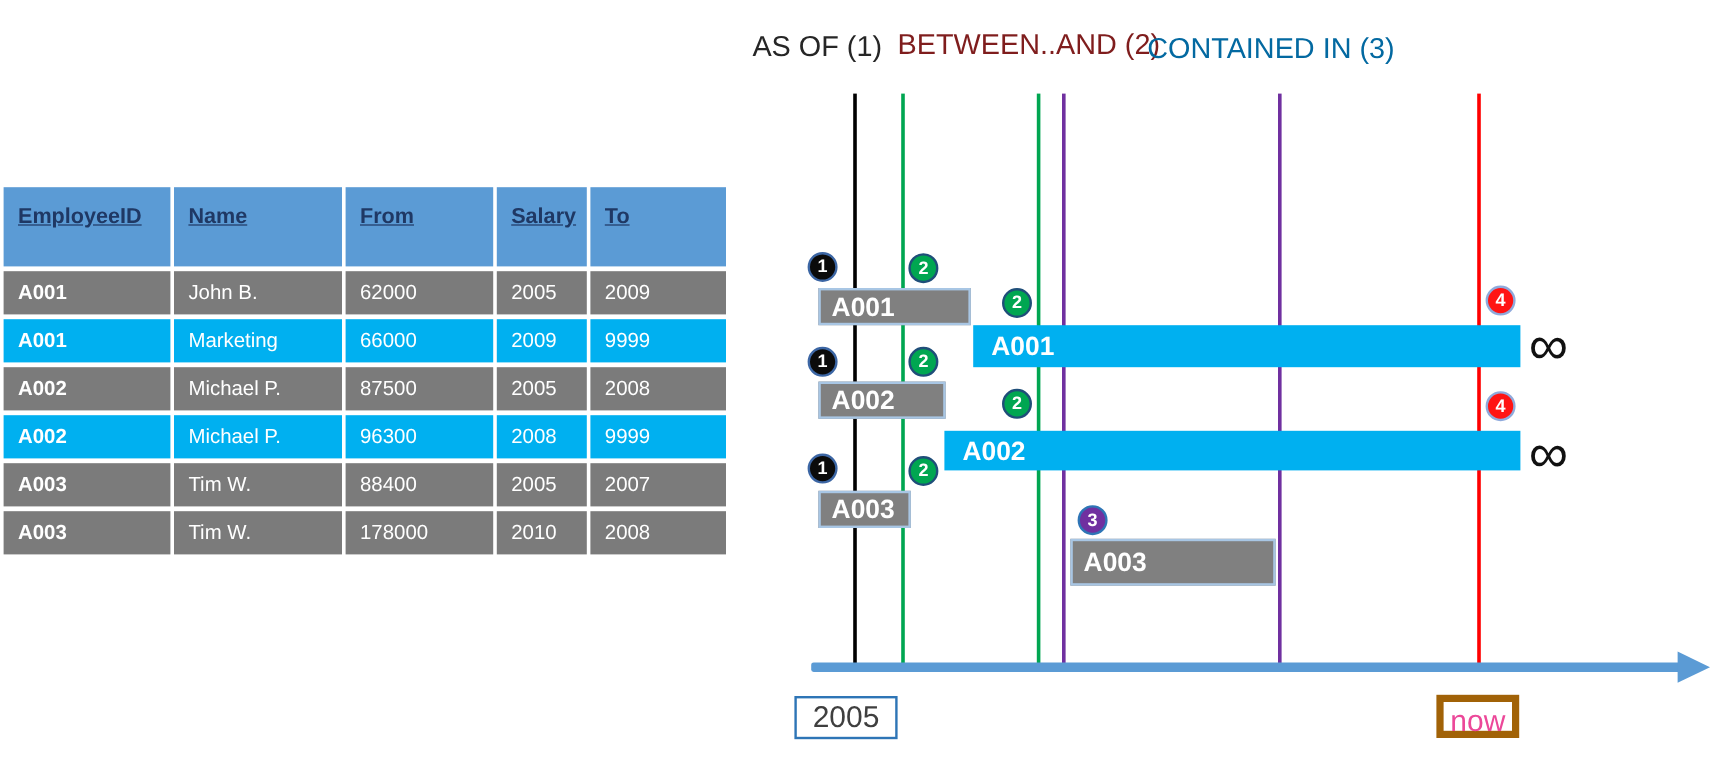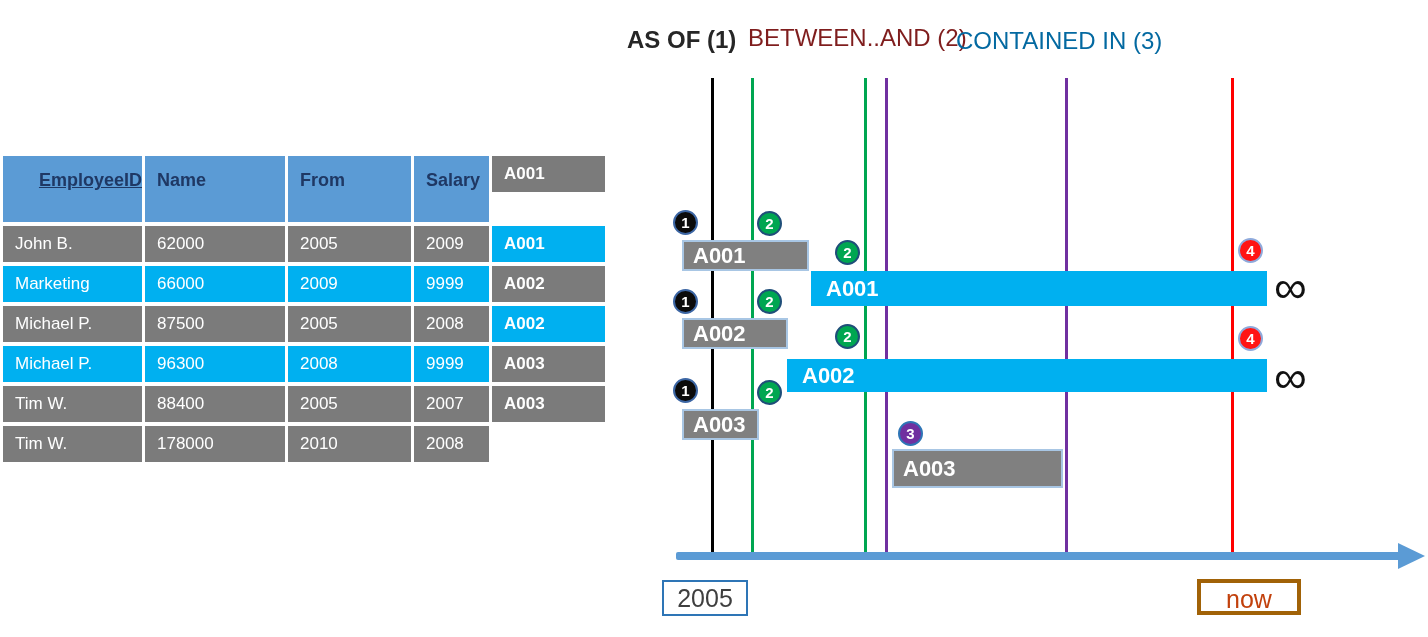--- a/index.html
+++ b/index.html
@@ -11,35 +11,35 @@
   
   #emp-table{
     position:absolute; left:3px; top:156px; width:602px;
     display:grid;
     grid-template-columns:139px 140px 123px 75px 113px;
     column-gap:3px; row-gap:4px;
     background:#ffffff;
   }
   .th{
     background:#5b9bd5; color:#1f3864; font-weight:bold; font-size:18px;
-    height:66px; box-sizing:border-box; padding:14px 0 0 12px;
-  }
-  .th.u{ text-decoration:underline;text-align:right; }
+    height:66px; box-sizing:border-box; padding:14px 0 0 12px;text-decoration:underline;
+  }
+  .th.u{ text-decoration:underline; }
   .td{
     color:#ffffff; font-size:17px; height:36px; line-height:36px;
     box-sizing:border-box; padding-left:12px; white-space:nowrap;
   }
   .row-gray .td{ background:#7b7b7b; }
   .row-cyan .td{ background:#00b0f0; }
   .td.id{ font-weight:bold; }
   .trow{ display:contents; }
 
   
   .legend{ position:absolute; white-space:nowrap; }
-  #lbl-asof{ left:627px; top:26px; font-size:24px; color:#262626;font-weight:bold; }
+  #lbl-asof{ left:627px; top:26px; font-size:24px; color:#262626; }
   #lbl-between{ left:748px; top:24px; font-size:24px; color:#7f1d1d; }
   #lbl-contained{ left:956px; top:27px; font-size:24px; color:#0369a1; }
   #lbl-current{ left:1163px; top:8px; font-size:22px; color:#ff0000; line-height:26px; }
 
   
   .vline{ position:absolute; top:78px; width:3px; height:478px; }
   #vl-asof{ left:711px; background:#000000; }
   #vl-between1{ left:751px; background:#00a651; }
   #vl-between2{ left:864px; background:#00a651; }
   #vl-contained1{ left:885px; background:#7030a0; }
@@ -89,36 +89,37 @@
     position:absolute; left:1398px; top:543px; width:0; height:0;
     border-left:27px solid #5b9bd5;
     border-top:13px solid transparent;
     border-bottom:13px solid transparent;
   }
   .axis-box{
     position:absolute; box-sizing:border-box; text-align:center;
     font-size:25px; height:36px; line-height:32px;
   }
   #box-2005{ left:662px; top:580px; width:86px; border:2px solid #2e75b6; color:#3f3f3f; }
-  #box-now { left:1197px; top:579px; width:104px; border:4px solid #a16207; color:#c2410c; }
+  #box-now { left:1197px; top:579px; width:69px; border:6px solid #a16207; color:#ec4899; }
   #axis-title{
     position:absolute; left:833px; top:577px; font-size:33px; color:#1a1a1a;
     white-space:nowrap;
   }
 </style>
 </head>
 <body>
 
 <div id="stage">
 
   <div id="emp-table">
     <div class="th u">EmployeeID</div>
     <div class="th">Name</div>
     <div class="th">From</div>
     <div class="th">Salary</div>
+    <div class="th">To</div>
 
     <div class="trow row-gray">
       <div class="td id">A001</div>
       <div class="td">John B.</div>
       <div class="td">62000</div>
       <div class="td">2005</div>
       <div class="td">2009</div>
     </div>
     <div class="trow row-cyan">
       <div class="td id">A001</div>

